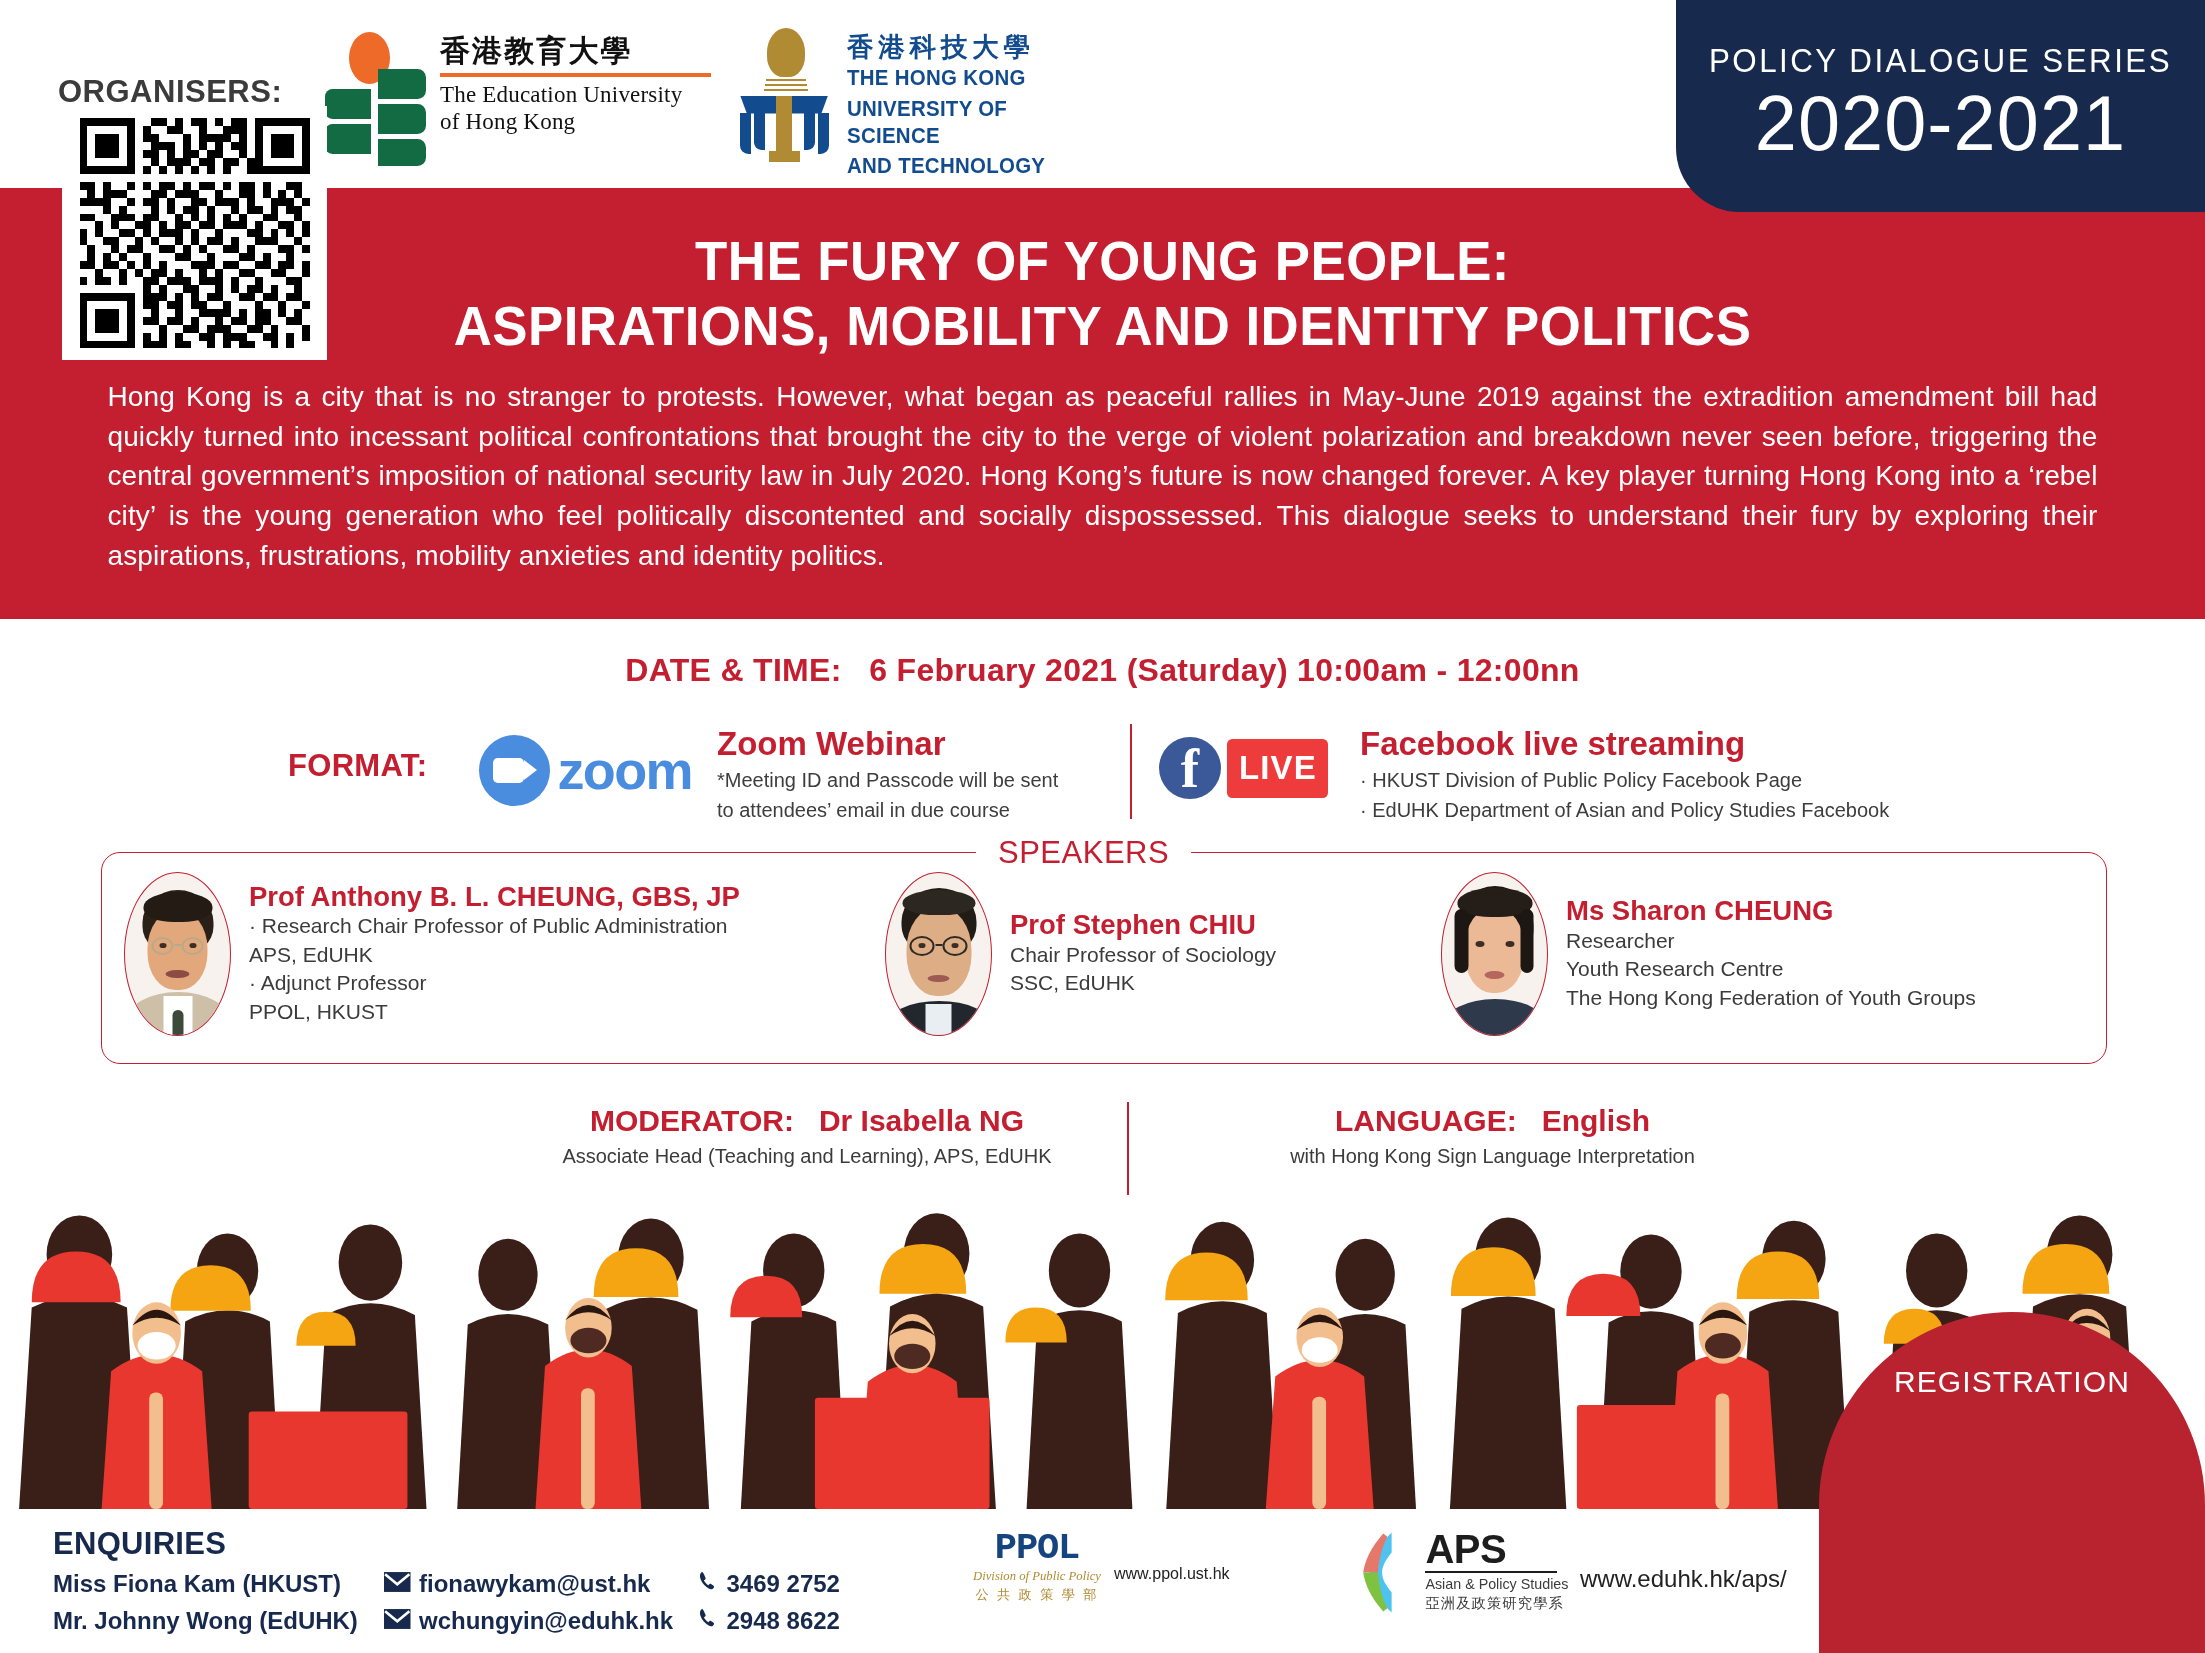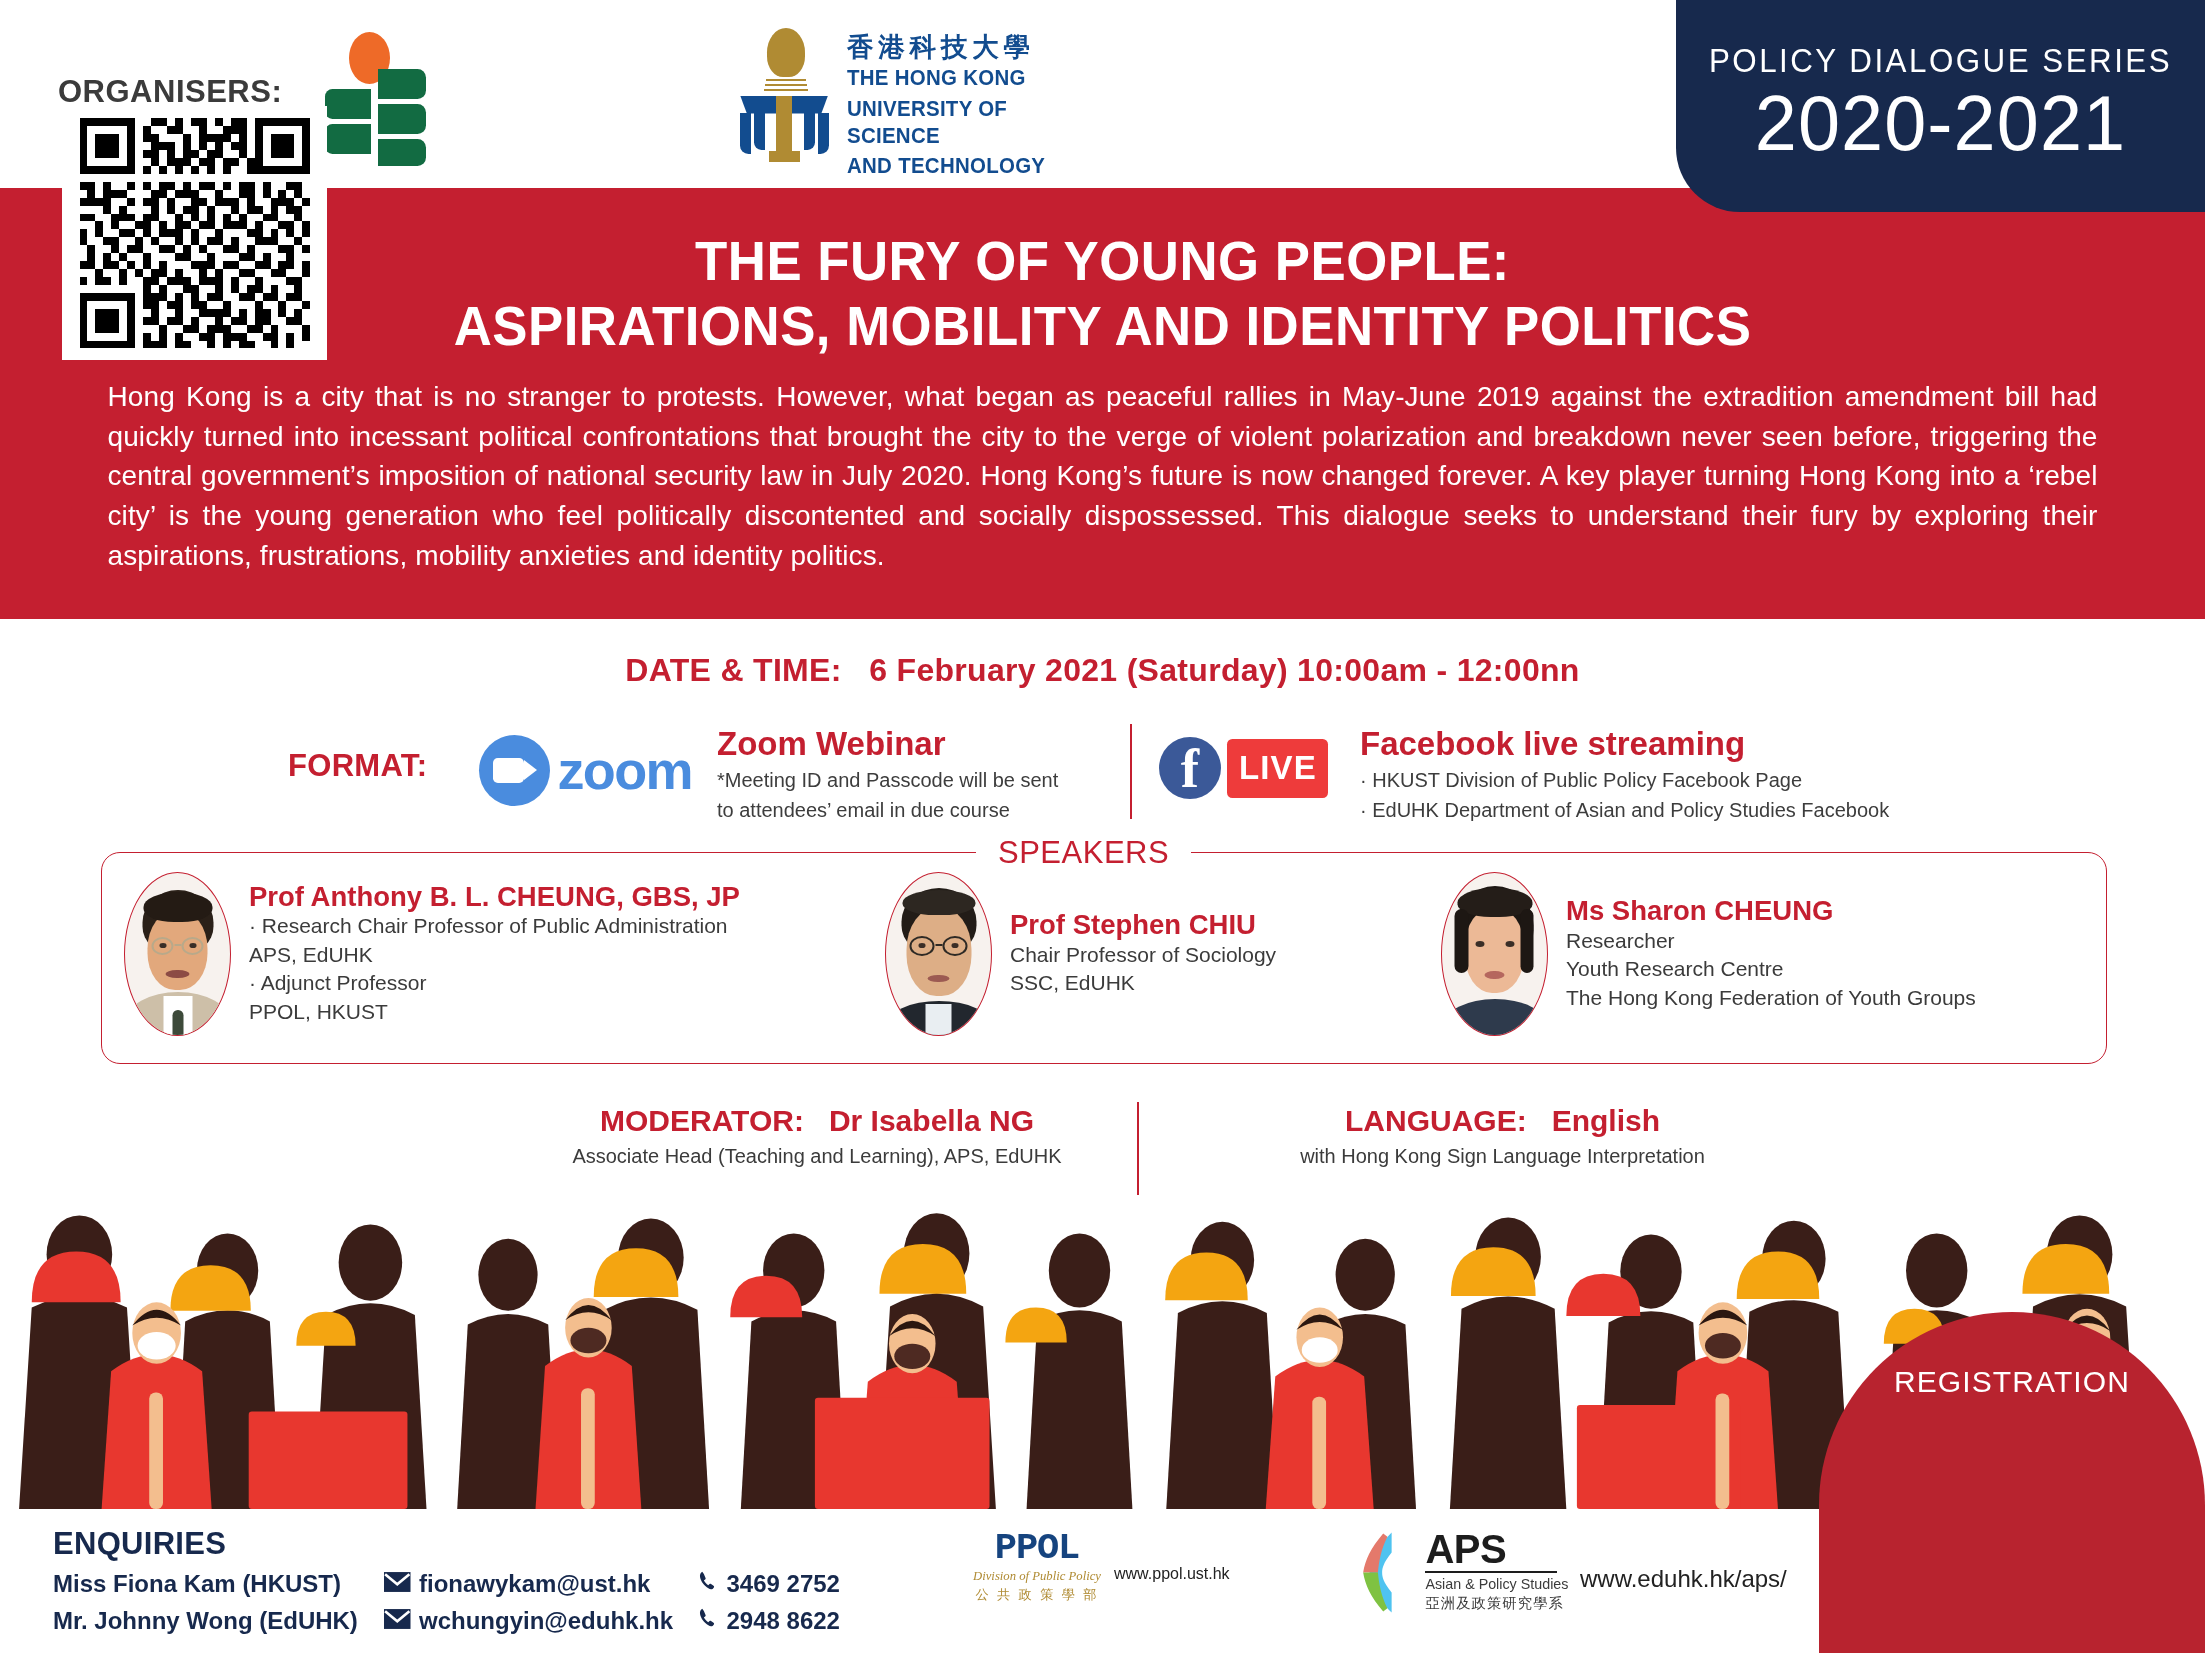--- a/index.html
+++ b/index.html
@@ -113,21 +113,21 @@
   .face { position:absolute; left:50%; transform:translateX(-50%); }
   .f-hair  { position:absolute; border-radius:50% 50% 44% 44%; }
   .f-skin  { position:absolute; border-radius:48% 48% 46% 46%; }
   .f-body  { position:absolute; border-radius:58% 58% 0 0; }
   .f-glass { position:absolute; border:2.6px solid #4a4137; border-radius:50%; }
   .f-bridge{ position:absolute; height:2.6px; background:#4a4137; }
   .f-eye   { position:absolute; background:#3a2e27; border-radius:50%; }
   .f-mouth { position:absolute; background:#b5706b; border-radius:50%; }
 
   
-  .modlang { position:absolute; left:10px; top:1098px; width:1767px; height:101px; z-index:3; }
+  .modlang { position:absolute; left:0; top:1098px; width:1767px; height:101px; z-index:3; }
   .ml-divider { position:absolute; left:1127px; top:4.2px; width:2.1px; height:93px; background:#C41F30; }
   .ml-left { position:absolute; left:508px; top:5.3px; width:598px; text-align:center; }
   .ml-right { position:absolute; left:1154px; top:5.3px; width:677px; text-align:center; }
   .ml-head { color:#C41F30; font-size:30px; font-weight:700; line-height:1.2; }
   .ml-sub { color:#3b3b3b; font-size:20px; line-height:1.3; margin-top:4.2px; }
 
   
   .crowd { position:absolute; left:0; top:1191px; width:2205px; height:318px; z-index:2; overflow:hidden; }
   .crowd svg { display:block; width:2205px; height:318px; }
 
@@ -183,20 +183,26 @@
     <div class="organisers-label">ORGANISERS:</div>
 
     <div class="eduhk">
       <div class="eduhk-mark">
         <div class="eduhk-dot"></div>
         <div class="ed-leaf" style="left:0;top:57px;width:46px;height:30px;border-radius:7.4px 0 0 7.4px;"></div>
         <div class="ed-leaf" style="left:0;top:92px;width:46px;height:30px;border-radius:7.4px 0 0 7.4px;"></div>
         <div class="ed-leaf" style="left:53px;top:37px;width:48px;height:30px;border-radius:0 8.5px 8.5px 0;"></div>
         <div class="ed-leaf" style="left:53px;top:72px;width:48px;height:30px;border-radius:0 8.5px 8.5px 0;"></div>
         <div class="ed-leaf" style="left:53px;top:107px;width:48px;height:27.5px;border-radius:0 8.5px 8.5px 0;"></div>
+      </div>
+      <div class="eduhk-txt">
+        <div class="eduhk-cn">香港教育大學</div>
+        <div class="eduhk-rule"></div>
+        <div class="eduhk-en">The Education University</div>
+        <div class="eduhk-en">of Hong Kong</div>
       </div>
     </div>
 
     <div class="hkust">
       <div class="hkust-mark">
         <div class="h-gold" style="left:31px;top:0;width:38px;height:49px;border-radius:50% 50% 42% 42%;"></div>
         <div class="h-gold" style="left:30px;top:51px;width:40px;height:2.6px;"></div>
         <div class="h-gold" style="left:29px;top:56px;width:42px;height:2.6px;"></div>
         <div class="h-gold" style="left:27.5px;top:61px;width:44px;height:2.6px;"></div>
         <div class="h-navy" style="left:4.2px;top:68px;width:37px;height:18px;clip-path:polygon(0 0,100% 0,100% 100%,18% 100%);"></div>

